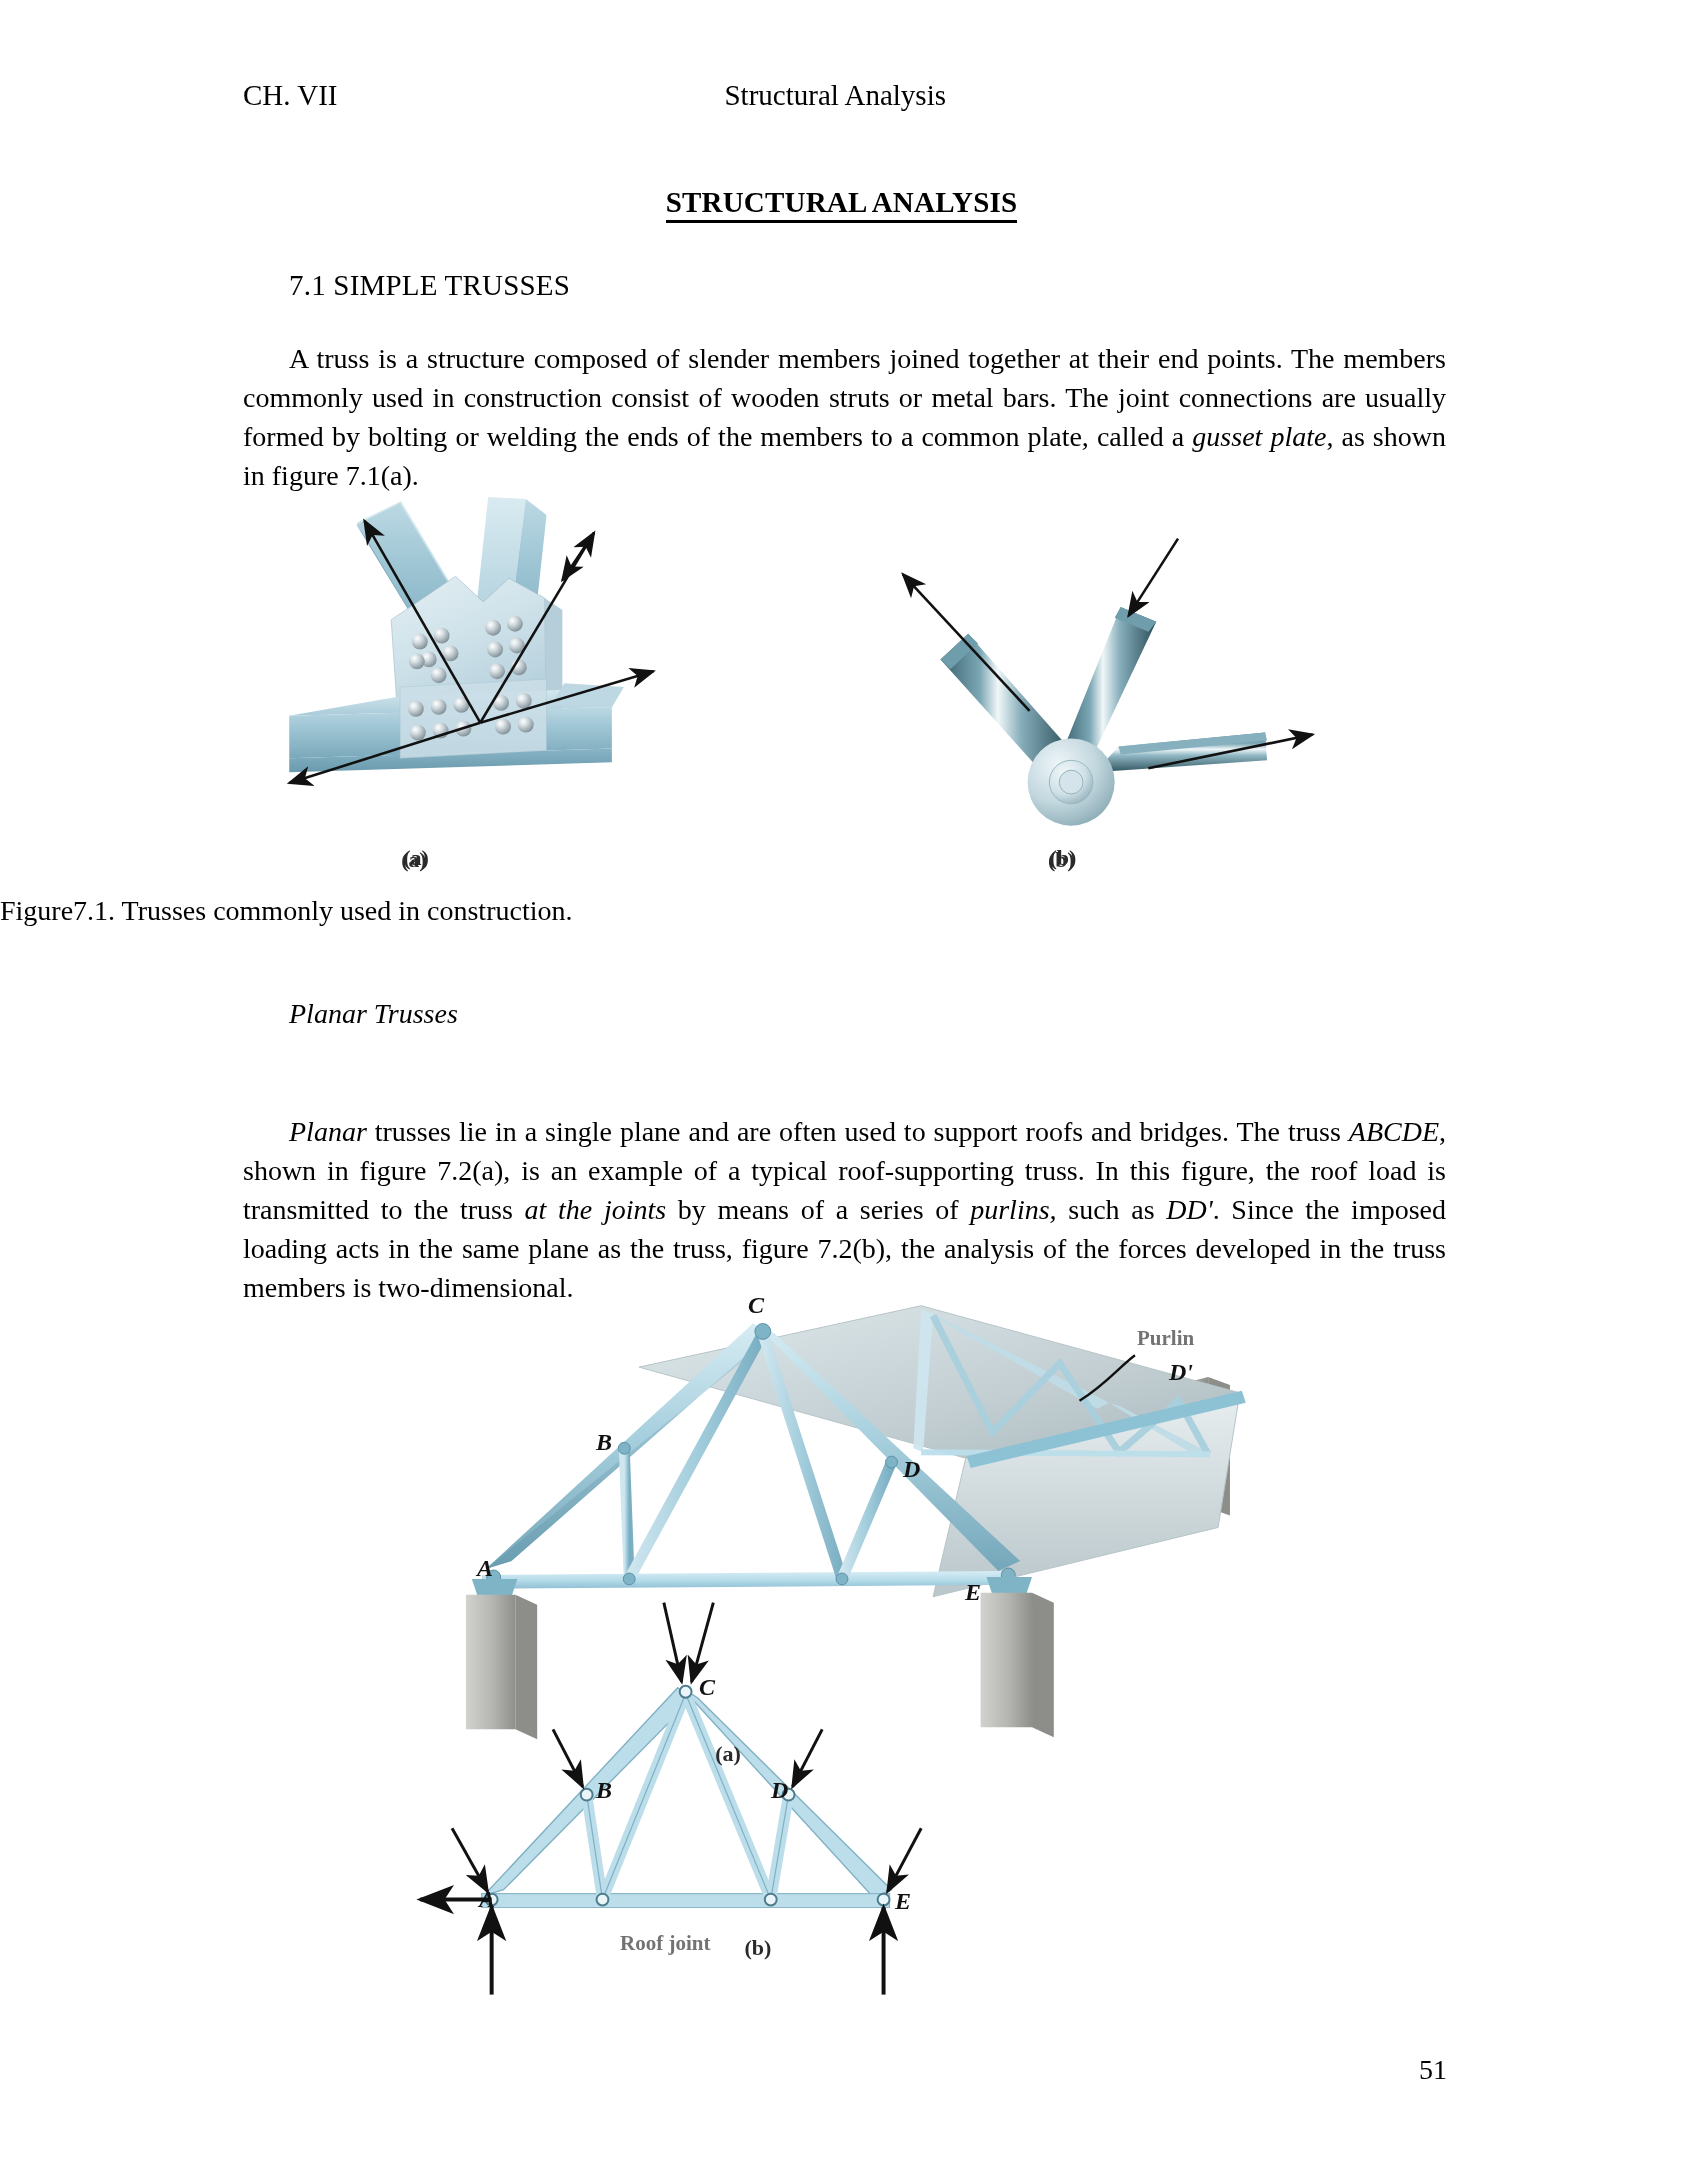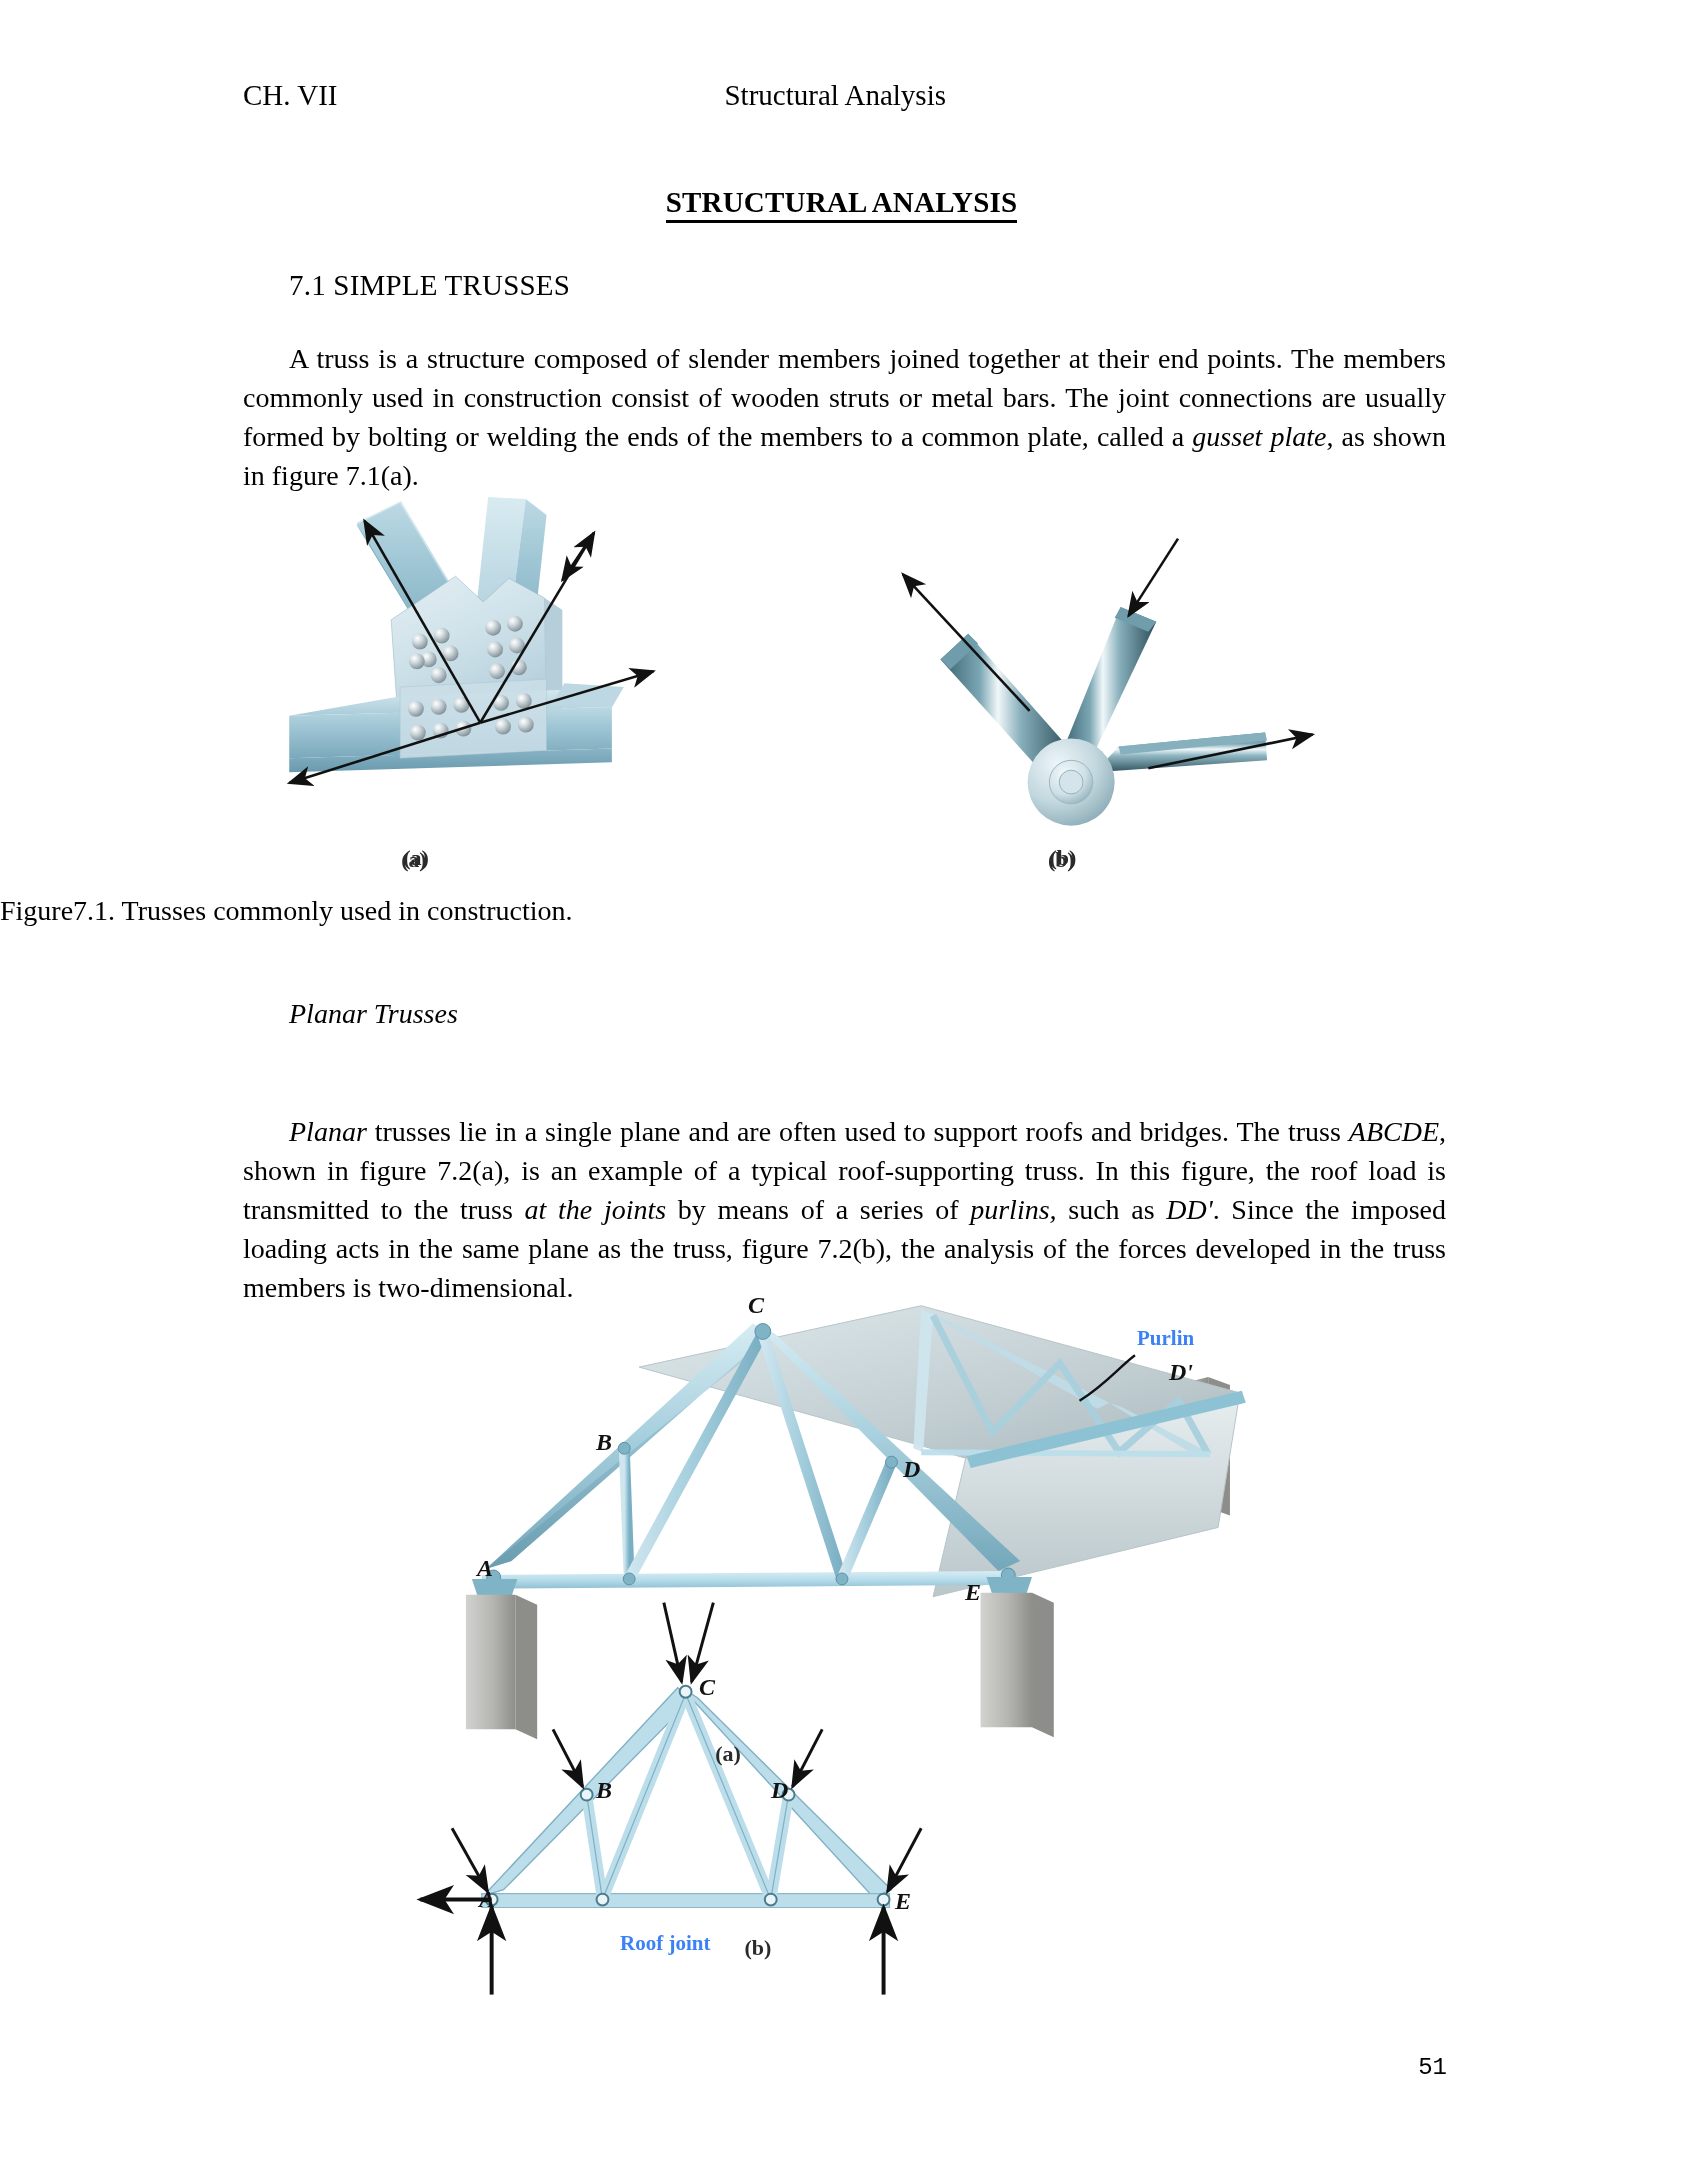--- a/index.html
+++ b/index.html
@@ -47,38 +47,38 @@
   .para.p2{top:1064px;margin-top:48px;}
 
   
   .fig-cap{
     position:absolute;left:0;right:0;text-align:left;font-size:28px;
   }
   .cap1{top:895px;}
   .cap2{top:1972px;}
 
   .pagenum{
-    position:absolute;right:236px;top:2054px;font-size:24px;font-family:Liberation Mono, monospace;
+    position:absolute;right:236px;top:2054px;font-size:28px;
   }
 
   
   .fig{position:absolute;}
   .fig71{left:297px;top:503px;width:1089px;height:386px;}
   .fig72{left:426px;top:1282px;width:832px;height:673px;}
 
   .sublabel{
     position:absolute;font-family:"Liberation Serif",serif;
     font-size:22px;font-weight:bold;color:#2a2a2a;
   }
   .lbl{
     position:absolute;font-size:24px;font-style:italic;font-weight:bold;
     color:#111;font-family:"Liberation Serif",serif;
   }
   .lbl-plain{
-    position:absolute;font-size:21px;font-weight:bold;color:#3b82f6;
+    position:absolute;font-size:21px;font-weight:bold;color:#737373;
     font-family:"Liberation Serif",serif;
   }
   svg{display:block;overflow:visible;}
 </style>
 </head>
 <body>
 
 <div class="page">
 
   <div class="runhead">

